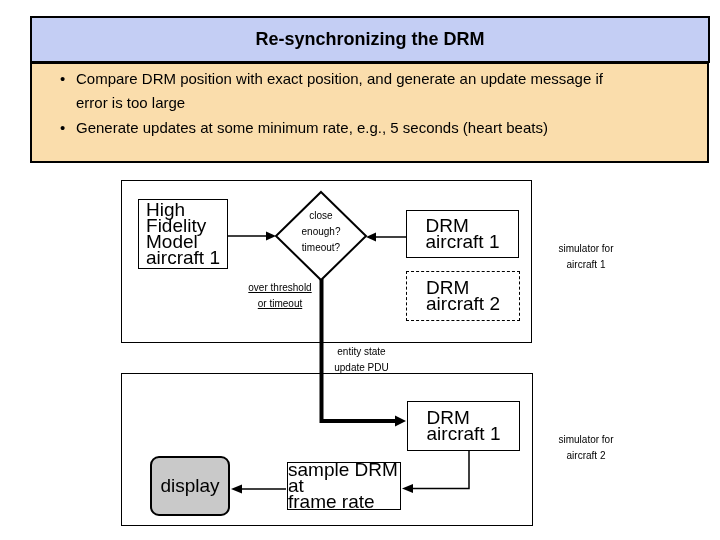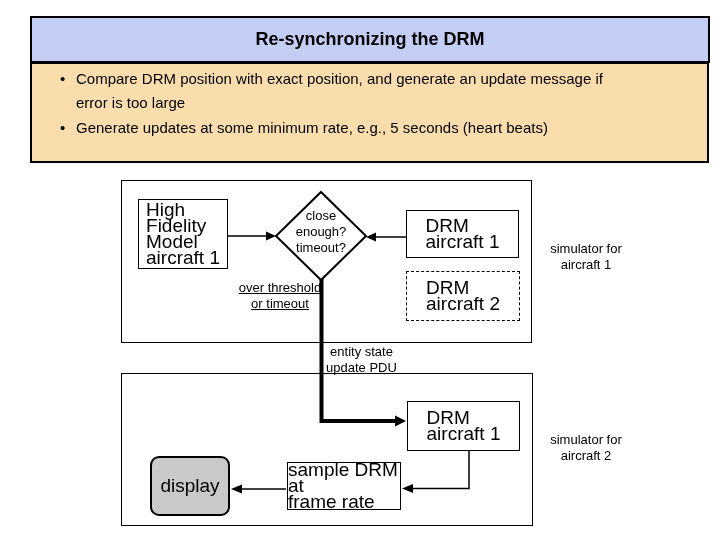--- a/index.html
+++ b/index.html
@@ -48,21 +48,21 @@
   .drm1-upper{left:406px;top:210px;width:113px;height:48px;}
   .drm2-dashed{left:406px;top:271px;width:114px;height:50px;border-style:dashed;}
   .drm1-lower{left:407px;top:401px;width:113px;height:50px;}
   .sample-box{left:287px;top:462px;width:114px;height:48px;}
   .display-box{
     left:150px;top:456px;width:80px;height:60px;border-radius:9px;
     background:#C9C9C9;border-width:2.5px;
   }
 
   .diagram-label{
-    font-size:13px;line-height:16px;text-align:center;
+    font-size:10px;line-height:16px;text-align:center;
   }
   .diamond-label{left:272px;top:208px;width:98px;}
   .over-threshold-label{left:222px;top:280px;width:116px;z-index:1;text-decoration:underline;}
   .sim1-label{left:540px;top:241px;width:92px;}
   .entity-label{left:318px;top:344px;width:87px;}
   .sim2-label{left:540px;top:432px;width:92px;}
 </style>
 </head>
 <body>
 

